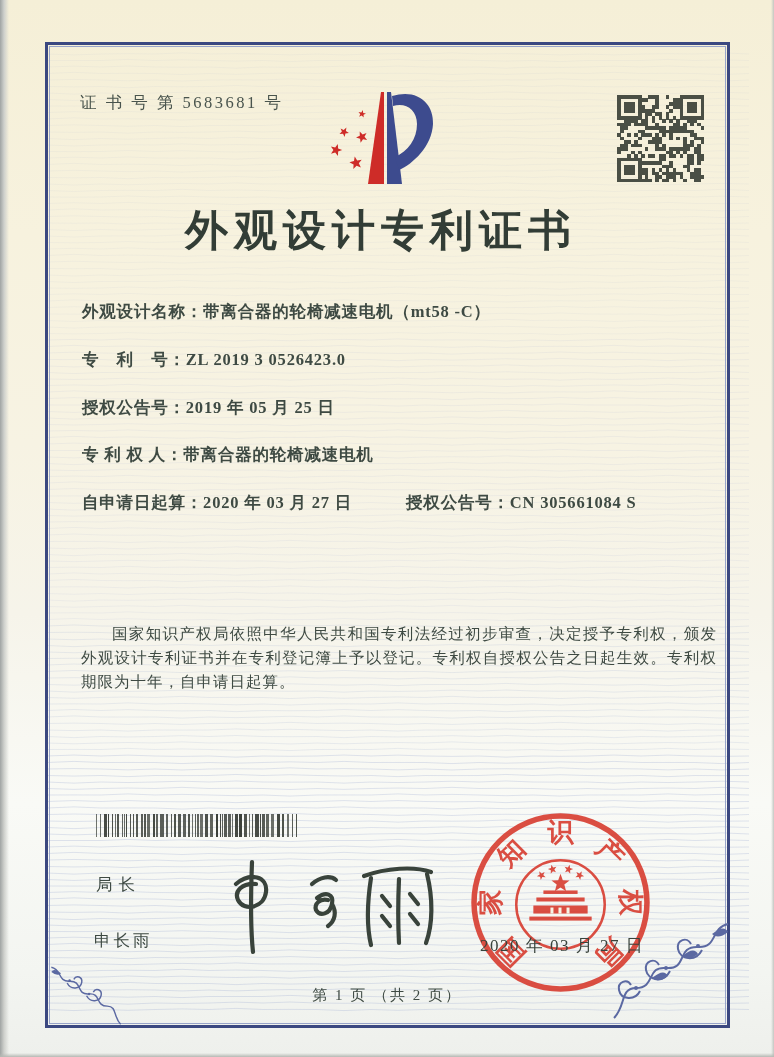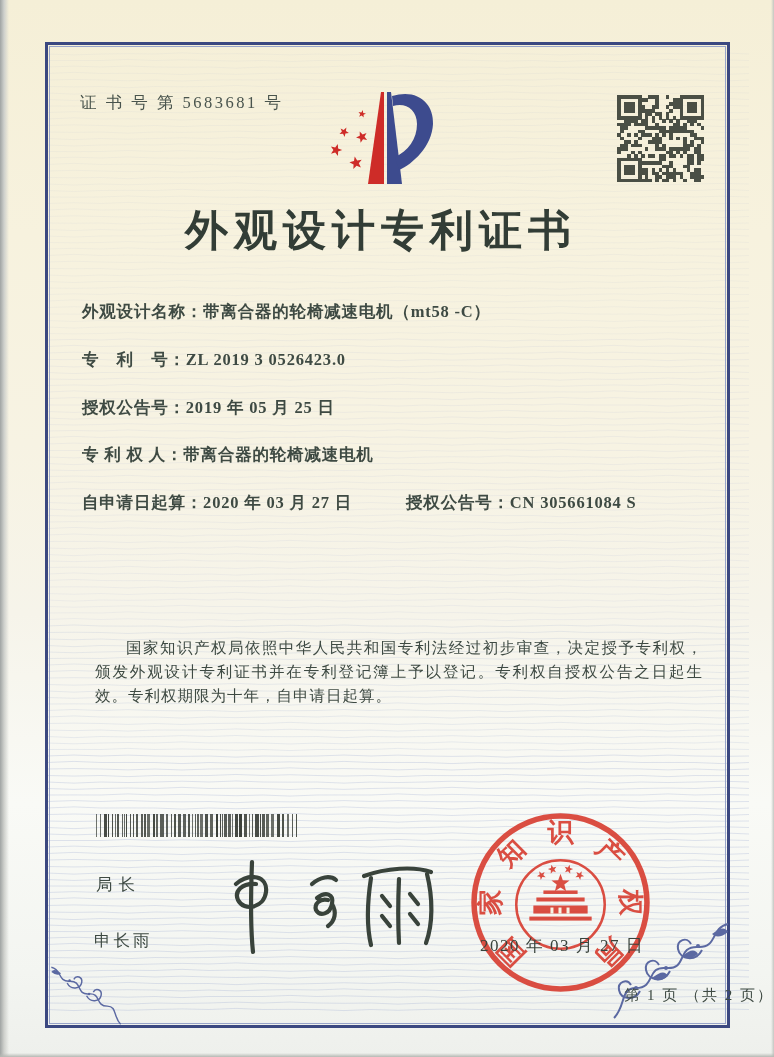--- a/index.html
+++ b/index.html
@@ -19,26 +19,26 @@
     border:3px solid #3b4880;z-index:2}
   .frame-inner{position:absolute;inset:1px;border:1.5px solid #98a4c9}
   .abs{position:absolute;z-index:3}
   .cert-no{left:80px;top:92px;font-size:16.5px;letter-spacing:2.5px;color:#49544d;}
   .title{left:0;right:12px;top:202px;text-align:center;font-size:43px;font-weight:700;
     letter-spacing:6px;color:#323d36;}
   .fields{left:82px;right:50px;top:288px;font-size:16.5px;letter-spacing:.8px;}
   .fields .row{line-height:47.8px;white-space:nowrap;font-weight:bold;}
   .fields .pair2{margin-left:54px;}
   .paras{left:80px;right:56px;top:621px;}
-  .paras p{margin:15px;text-indent:2em;font-size:15.5px;line-height:24.2px;
+  .paras p{margin:1px;text-indent:2em;font-size:15.5px;line-height:24.2px;
     letter-spacing:1px;text-align:justify;color:#3e4a43;}
   .signer-title{left:96px;top:874px;font-size:16.5px;letter-spacing:6px;}
   .signer-name{left:94px;top:930px;font-size:16.5px;letter-spacing:3px;}
   .seal-date{left:480px;top:934px;font-size:17px;letter-spacing:1.5px;color:#39433c;z-index:5;}
-  .footer-page{left:0;right:0;top:986px;text-align:right;font-size:15px;letter-spacing:2px;}
+  .footer-page{left:0;right:0;top:986px;text-align:center;font-size:15px;letter-spacing:2px;}
   .back-note{left:0;right:0;top:1066px;text-align:center;font-size:13px;font-weight:600;letter-spacing:3.5px;color:#3a443d;}
   #logo-svg{left:298px;top:74px;width:150px;height:115px;}
   #qr-svg{left:617px;top:95px;width:87px;height:87px;}
   #barcode-svg{left:94px;top:814px;width:206px;height:23px;}
   #seal-svg{left:467px;top:809px;width:187px;height:187px;opacity:.88;z-index:4;}
   #sig-svg{left:216px;top:846px;width:240px;height:112px;z-index:4;}
   #fl-br{left:612px;top:922px;width:118px;height:102px;}
   #fl-bl{left:50px;top:966px;width:72px;height:62px;transform:scaleX(-1);}
 </style>
 </head>

